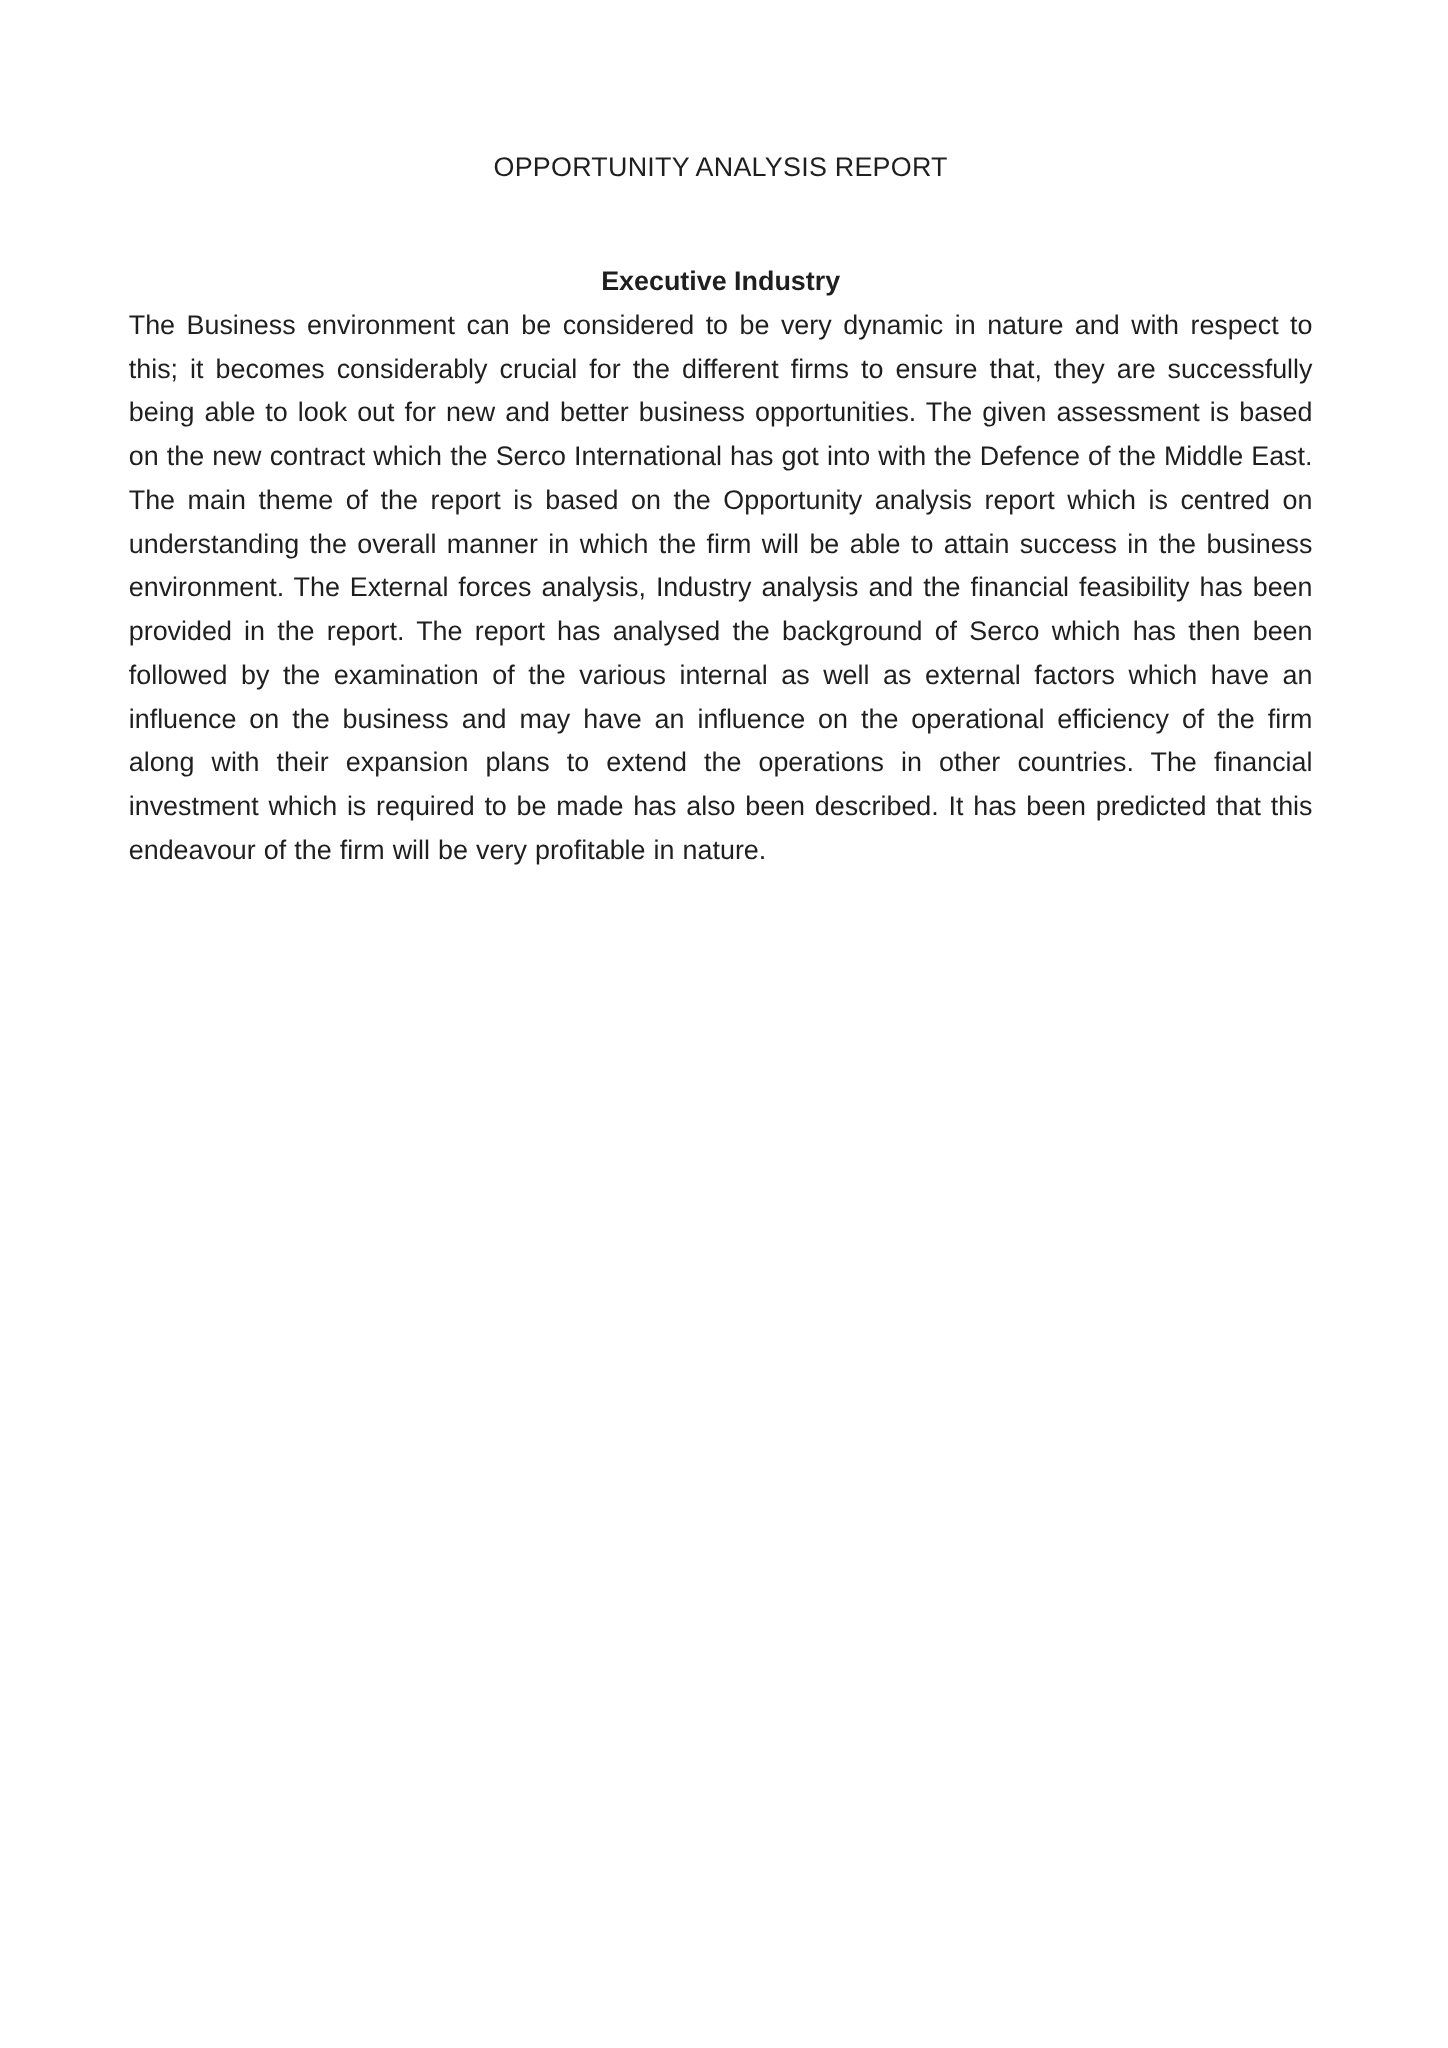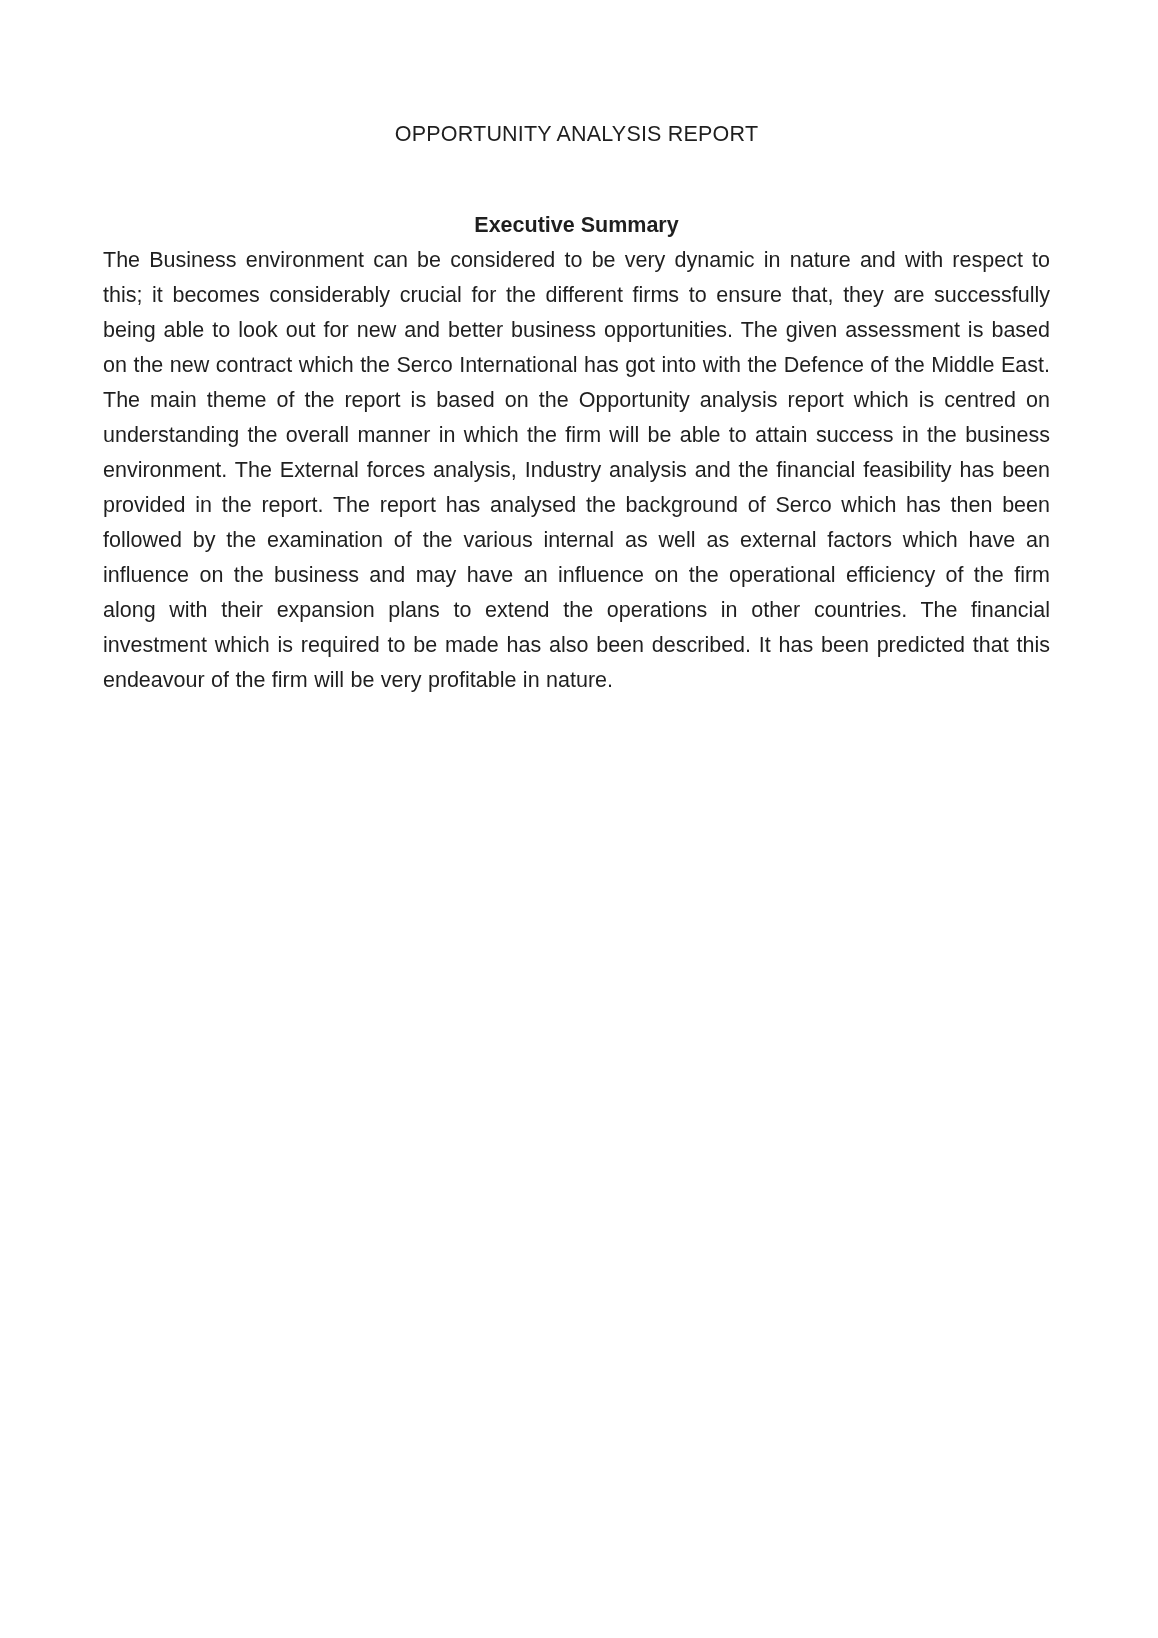--- a/index.html
+++ b/index.html
@@ -44,15 +44,15 @@
     text-align: justify;
     text-justify: inter-word;
     word-spacing: 0.5px;
   }
 </style>
 </head>
 <body>
 
 <div class="page">
   <h1 class="doc-title">OPPORTUNITY ANALYSIS REPORT</h1>
-  <h2 class="section-heading">Executive Summary</h2>
+  <h2 class="section-heading">Executive Industry</h2>
   <p class="body-paragraph">The Business environment can be considered to be very dynamic in nature and with respect to this; it becomes considerably crucial for the different firms to ensure that, they are successfully being able to look out for new and better business opportunities. The given assessment is based on the new contract which the Serco International has got into with the Defence of the Middle East. The main theme of the report is based on the Opportunity analysis report which is centred on understanding the overall manner in which the firm will be able to attain success in the business environment. The External forces analysis, Industry analysis and the financial feasibility has been provided in the report. The report has analysed the background of Serco which has then been followed by the examination of the various internal as well as external factors which have an influence on the business and may have an influence on the operational efficiency of the firm along with their expansion plans to extend the operations in other countries.  The financial investment which is required to be made has also been described. It has been predicted that this endeavour of the firm will be very profitable in nature.</p>
 </div>
 
 </body></html>

